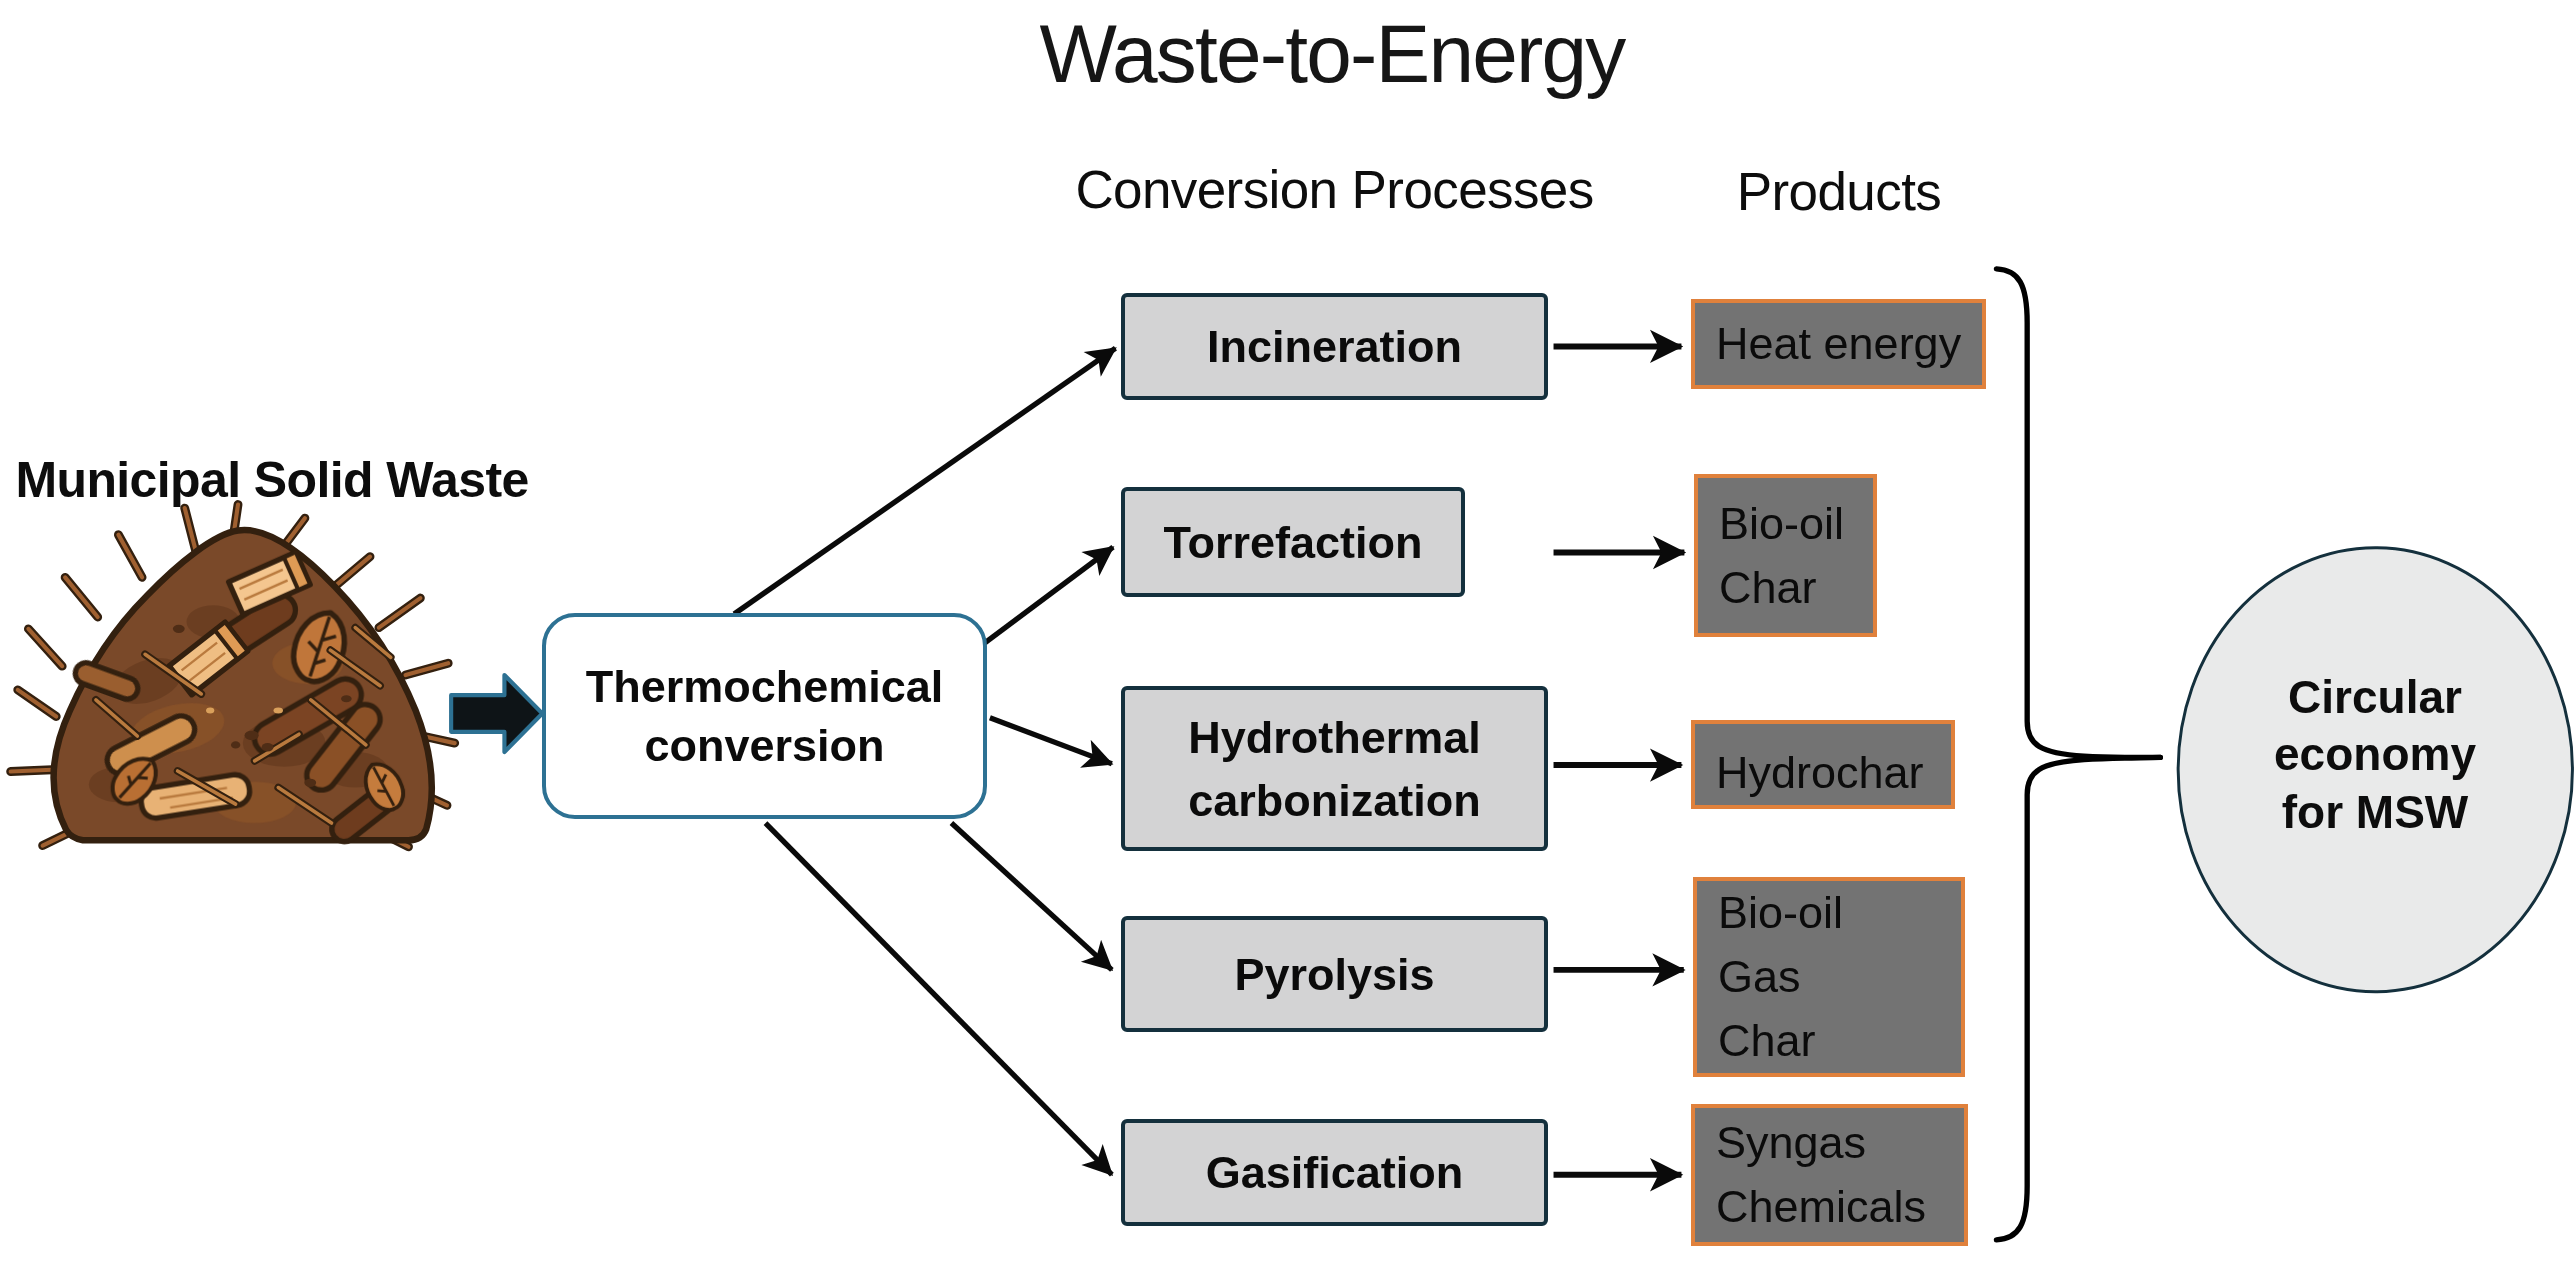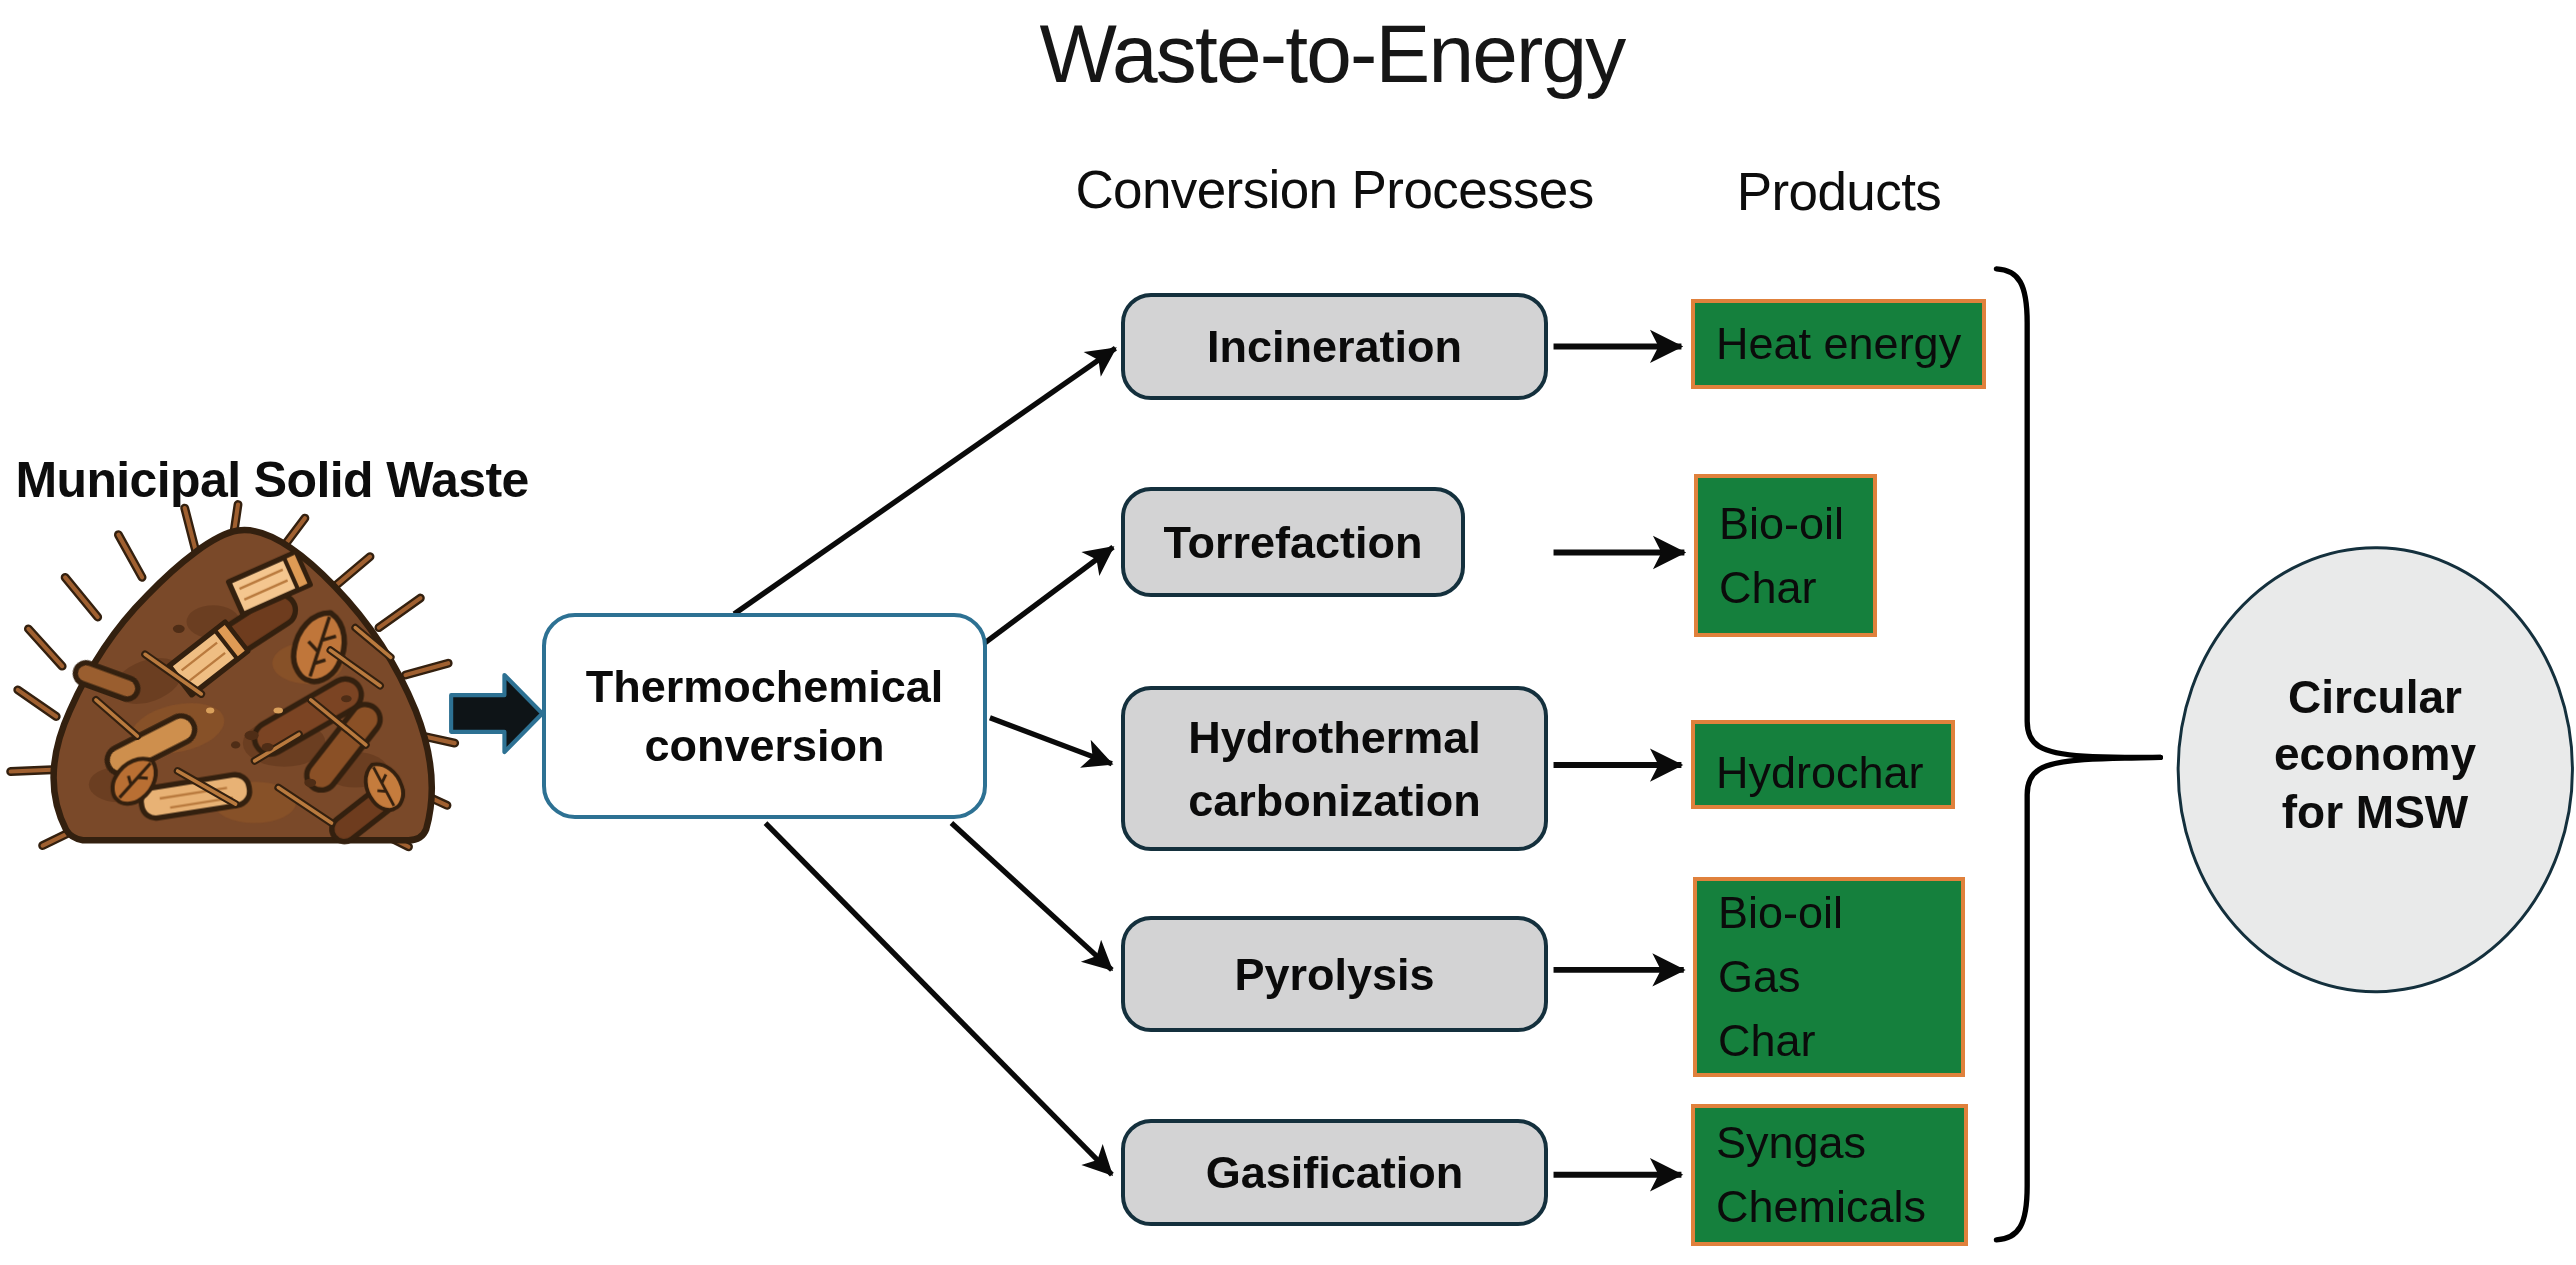--- a/index.html
+++ b/index.html
@@ -36,32 +36,32 @@
     box-sizing:border-box;
     display:flex;flex-direction:column;align-items:center;justify-content:center;
     text-align:center;
   }
   .thermo{
     left:542px;top:613px;width:445px;height:206px;
     background:#ffffff;border:4.7px solid #2D7193;border-radius:33px;
     font-size:45px;font-weight:700;line-height:1.32;color:#0b0b0b;
   }
   .proc{
-    background:#D3D3D4;border:4.1px solid #14303D;border-radius:30px;
+    background:#D3D3D4;border:4.1px solid #14303D;border-radius:6px;
     font-size:45px;font-weight:700;line-height:1.4;color:#0b0b0b;justify-content:center;
   }
   .proc-incineration{left:1121px;top:293px;width:427px;height:107px;}
   .proc-torrefaction{left:1121px;top:487px;width:344px;height:110px;}
   .proc-htc{left:1121px;top:686px;width:427px;height:165px;padding:0 24px;}
   .proc-pyrolysis{left:1121px;top:916px;width:427px;height:116px;}
   .proc-gasification{left:1121px;top:1119px;width:427px;height:107px;}
 
   .prod{
     box-sizing:border-box;
-    background:#15803d;border:4.1px solid #E0813C;
+    background:#737373;border:4.1px solid #E0813C;
     display:flex;flex-direction:column;justify-content:center;
     padding-left:21px;
     font-size:45px;font-weight:400;line-height:1.42;color:#0b0b0b;
     text-align:left;
   }
   .prod-heat{left:1691px;top:299px;width:295px;height:90px;}
   .prod-torr{left:1694px;top:474px;width:183px;height:163px;}
   .prod-hydrochar{left:1691px;top:720px;width:264px;height:89px;justify-content:flex-end;}
   .prod-pyro{left:1693px;top:877px;width:272px;height:200px;}
   .prod-syngas{left:1691px;top:1104px;width:277px;height:142px;}

